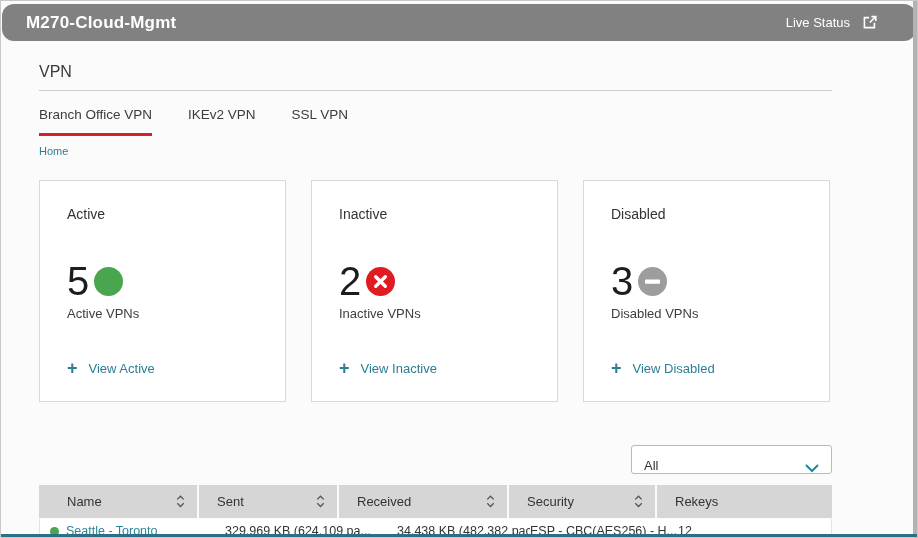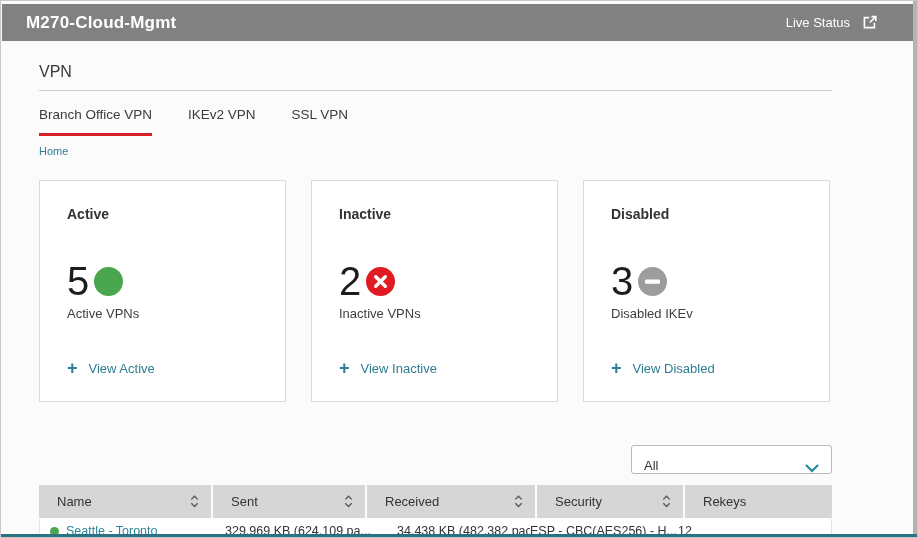--- a/index.html
+++ b/index.html
@@ -4,56 +4,56 @@
 <style>
   html,body{margin:0;padding:0;background:#e8e8e8;}
   .frame{
     position:relative;width:918px;height:538px;box-sizing:border-box;
     background:#fbfbfb;border:1px solid #c8c8c8;overflow:hidden;
     font-family:"Liberation Sans","DejaVu Sans",sans-serif;color:#333;
   }
   
   .topbar{
     position:absolute;top:3px;left:1px;right:1px;height:37px;background:#818181;
-    display:flex;align-items:center;padding:0 38px 0 24px;box-sizing:border-box;
+    display:flex;align-items:center;padding:0 38px 0 24px;box-sizing:border-box;border-radius:12px;
   }
   .topbar-title{color:#fff;font-size:17px;font-weight:600;letter-spacing:.2px;}
   .live-status{margin-left:auto;display:flex;align-items:center;gap:11px;color:#fff;
     font-size:13px;cursor:pointer;padding-left:18px;}
   
   .content{position:absolute;left:38px;top:40px;width:793px;}
   .section-title{margin-top:22px;font-size:16px;color:#3a3a3a;}
   .section-rule{margin-top:9px;border-bottom:1px solid #cfcfcf;width:793px;}
   .tabs{display:flex;gap:36px;margin-top:16px;}
   .tab{font-size:13.5px;color:#3c3c3c;cursor:pointer;padding-bottom:14px;position:relative;}
   .tab.active::after{content:"";position:absolute;left:0;right:0;bottom:0;height:3px;background:#d61f26;}
   .breadcrumb{margin-top:9px;font-size:11px;color:#2e7d93;cursor:pointer;display:inline-block;}
   
   .cards{display:flex;gap:25px;margin-top:21px;}
   .card{width:247px;height:222px;box-sizing:border-box;background:#fff;
     border:1px solid #d9d9d9;padding:25px 27px;position:relative;}
-  .card-title{font-size:14px;font-weight:700;color:#333;}
+  .card-title{font-size:14px;font-weight:400;color:#333;}
   .count-row{margin-top:39px;display:flex;align-items:center;gap:5px;}
   .count{font-size:40px;line-height:1;color:#1d1d1d;}
   .card-label{margin-top:5px;font-size:13px;color:#3d3d3d;}
   .card-link{position:absolute;left:27px;bottom:24px;display:flex;align-items:center;gap:11px;
     color:#2e7d93;font-size:13px;cursor:pointer;}
   .plus-glyph{font-size:18px;font-weight:600;line-height:1;color:#2e7d93;}
   
   .filter-row{margin-top:43px;display:flex;justify-content:flex-end;width:793px;}
   .dropdown{width:201px;height:29px;box-sizing:border-box;background:#fff;border:1px solid #b9b9b9;
     border-radius:3px;display:flex;align-items:flex-end;padding:0 12px;font-size:13px;color:#333;cursor:pointer;}
   .dropdown .chev{margin-left:auto;display:flex;}
   
   .table{margin-top:11px;width:793px;}
   .thead{display:flex;height:33px;background:#d6d6d6;}
   .th{box-sizing:border-box;height:100%;display:flex;align-items:center;justify-content:space-between;
     padding:0 12px 0 18px;font-size:13px;color:#333;cursor:pointer;}
   .th + .th{border-left:2px solid #fbfbfb;}
-  .th.c0{width:172px;}.th.c1{width:154px;}.th.c2{width:170px;}.th.c3{width:148px;}.th.c4{width:105px;cursor:default;}
+  .th.c0{width:148px;margin-left:10px;}.th.c1{width:140px;}.th.c2{width:170px;}.th.c3{width:148px;}.th.c4{width:105px;cursor:default;}
   .trow{display:flex;height:24px;background:#fff;margin-top:1px;align-items:center;
     border-left:1px solid #e3e3e3;border-right:1px solid #e3e3e3;box-sizing:border-box;font-size:12.5px;color:#333;}
   .td{box-sizing:border-box;white-space:nowrap;overflow:hidden;}
   .td.c0{width:172px;padding-left:10px;display:flex;align-items:center;gap:7px;}
   .td.c1{width:168px;padding-left:13px;}
   .td.c2{width:150px;padding-left:17px;}
   .td.c3{width:148px;}
   .td.c4{flex:1;}
   .row-link{color:#2e8598;cursor:pointer;}
   .dot{width:9px;height:9px;border-radius:50%;background:#4aa64e;flex:none;}
@@ -135,21 +135,21 @@
         <div class="card-title">Disabled</div>
         <div class="count-row">
           <span class="count">3</span>
           <span style="display:flex;">
             <svg width="29" height="29" viewBox="0 0 29 29">
               <circle cx="14.5" cy="14.5" r="14.5" fill="#9d9d9d"></circle>
               <rect x="7" y="12.4" width="15" height="4.4" rx="1" fill="#fff"></rect>
             </svg>
           </span>
         </div>
-        <div class="card-label">Disabled IKEv</div>
+        <div class="card-label">Disabled VPNs</div>
         <div class="card-link">
           <span class="plus-glyph">+</span>
           <span>View Disabled</span>
         </div>
       </div>
 
     </div>
 
     
     <div class="filter-row">

